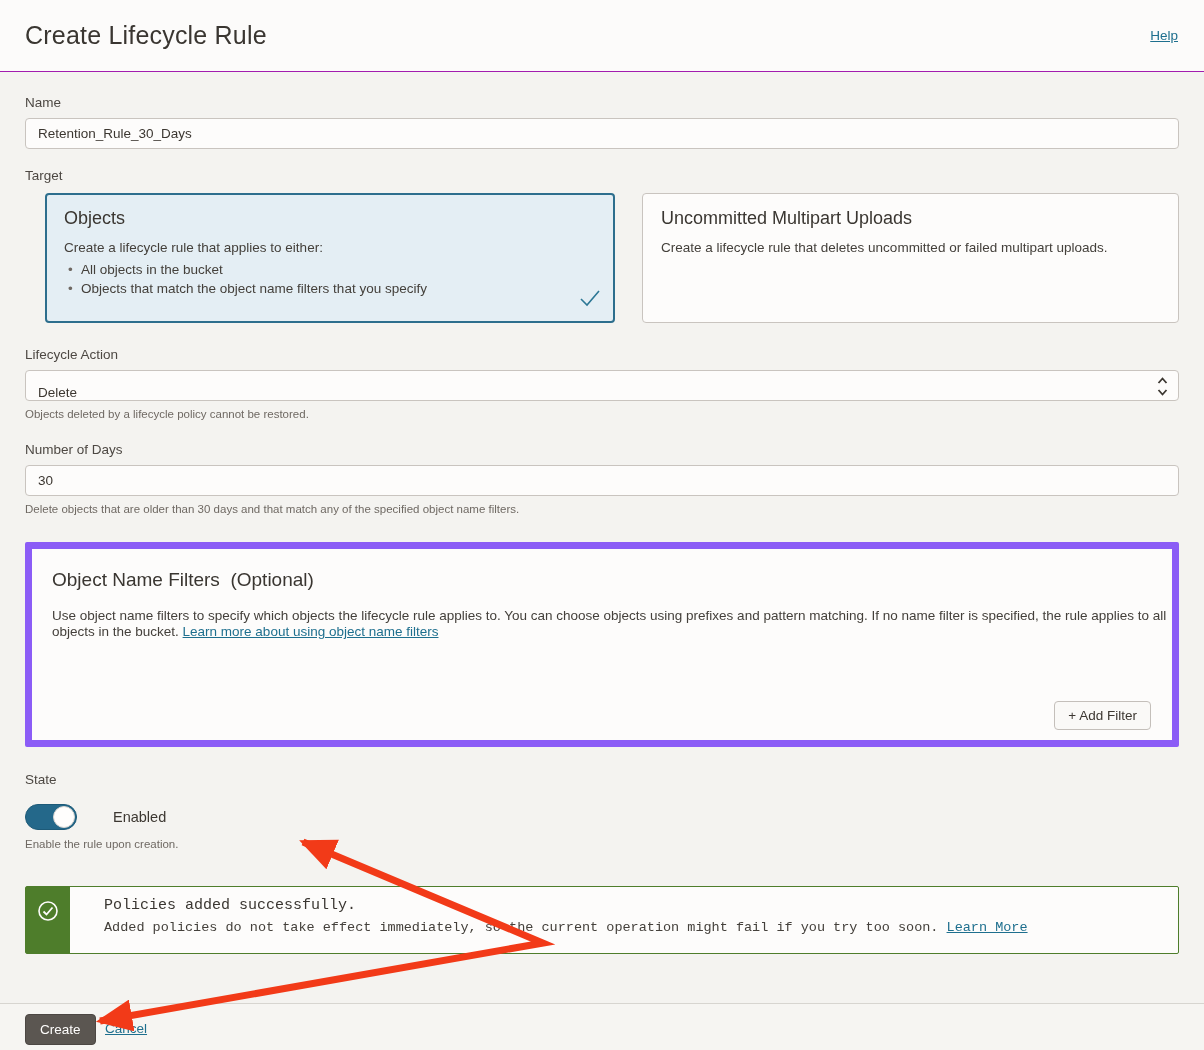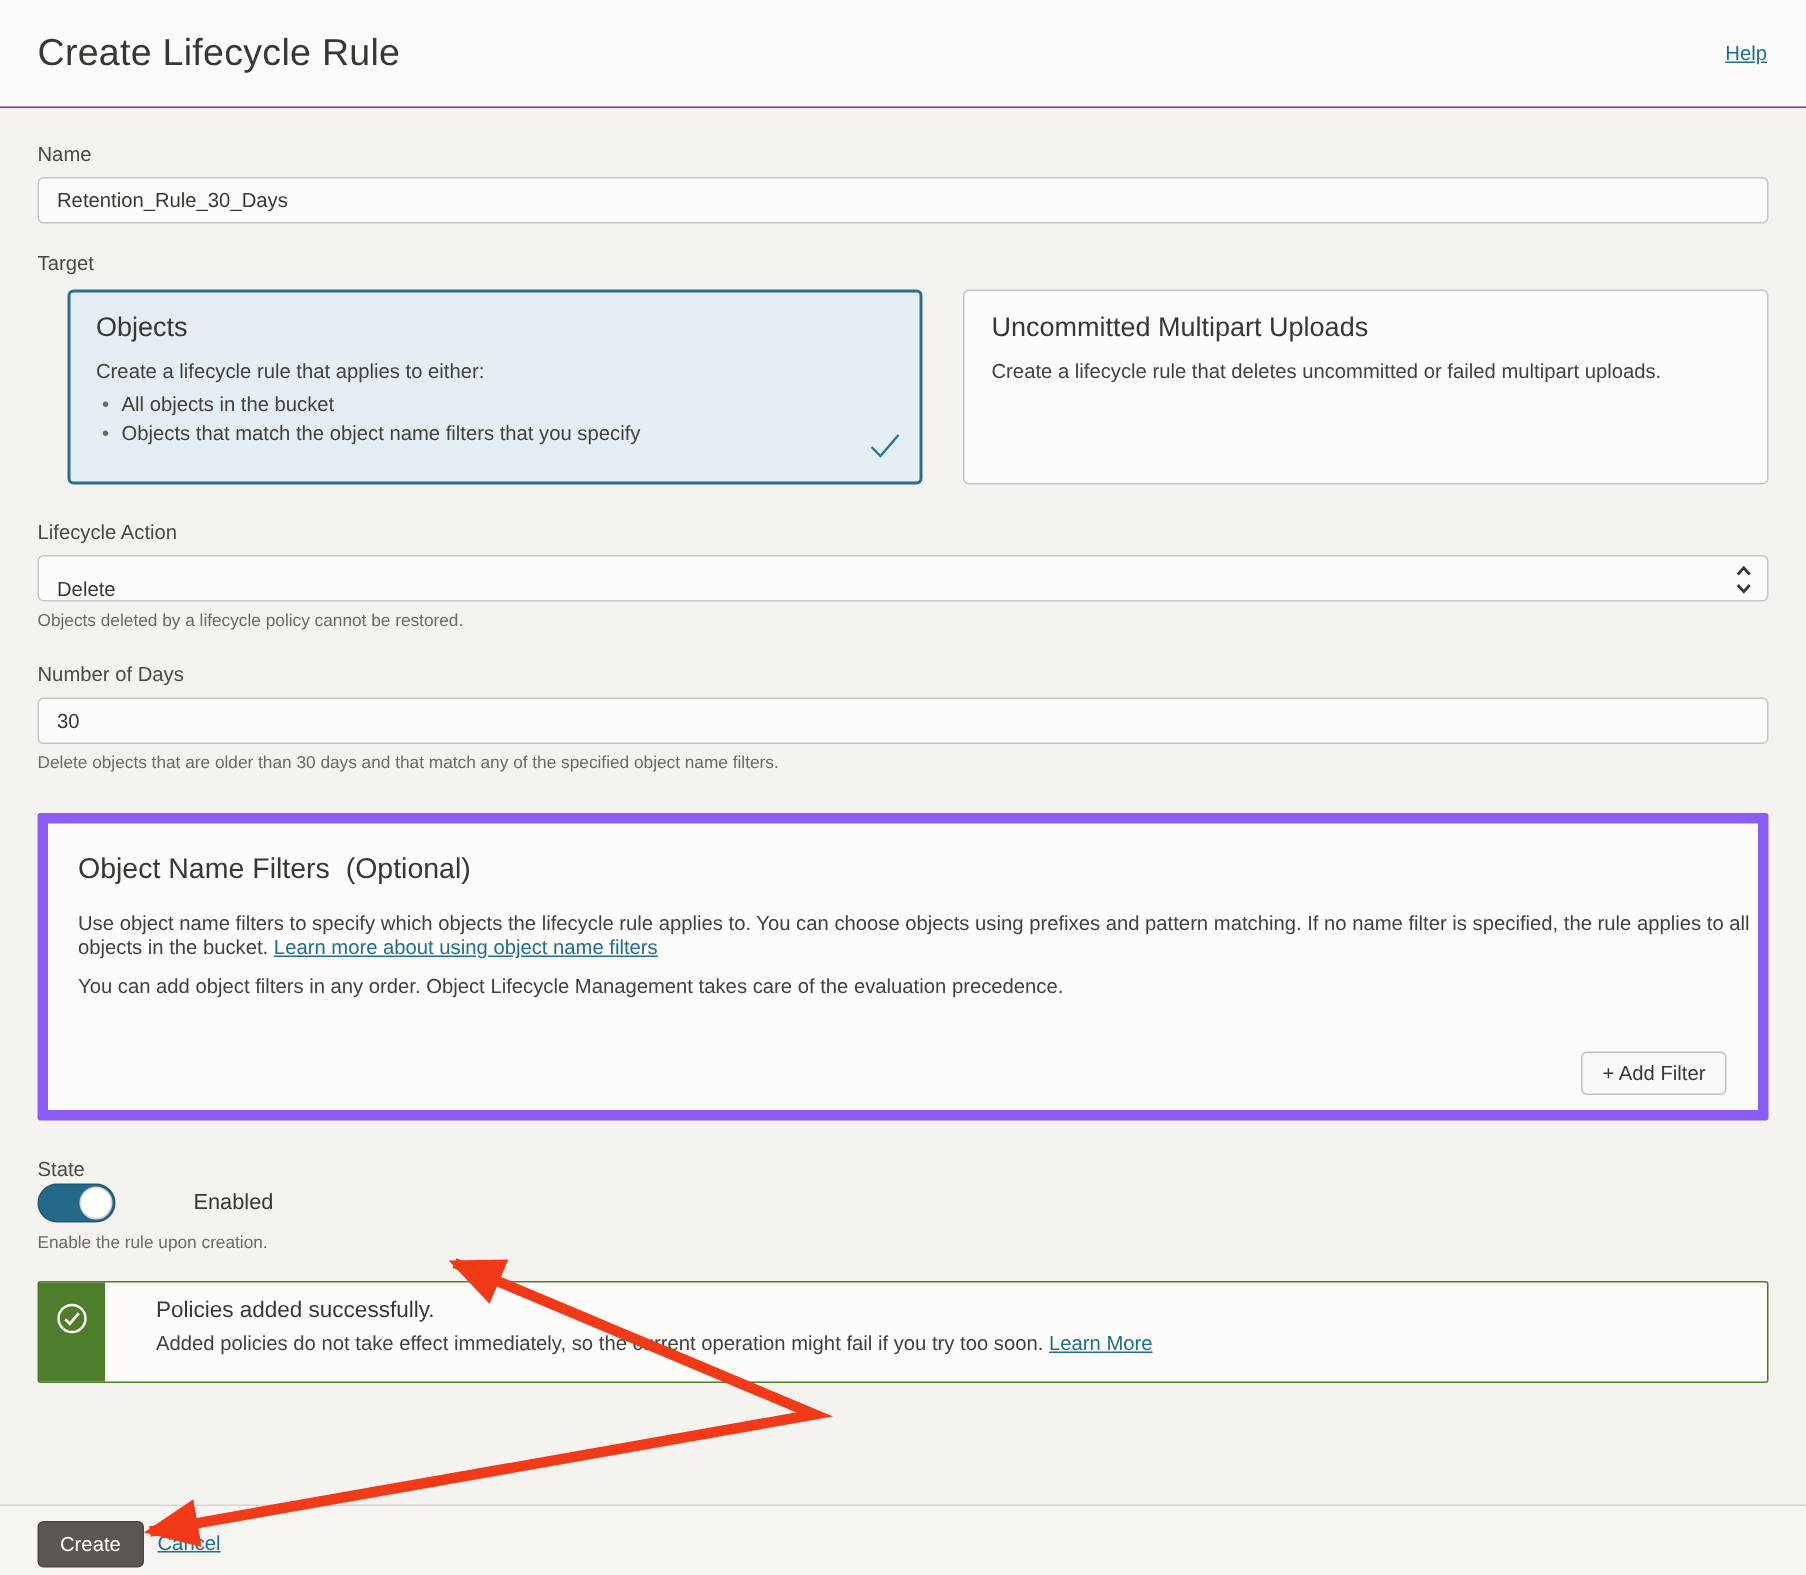--- a/index.html
+++ b/index.html
@@ -90,36 +90,36 @@
   a.inline-link { color:#1e6f8e; text-decoration:underline; cursor:pointer; }
   .add-filter-btn {
     position:absolute; right:21px; top:152px;
     background:#faf9f7; border:1px solid #c4bfba; border-radius:4px;
     font-size:13.5px; color:#3c3731; padding:6px 13px; cursor:pointer;
     font-family:"Liberation Sans", sans-serif;
   }
 
   
   .lbl-state { margin-top:25px; }
-  .state-row { margin-top:2px; display:flex; align-items:center; height:26px;gap:16px; }
+  .state-row { margin-top:17px; display:flex; align-items:center; height:26px; }
   .toggle {
     width:52px; height:26px; border-radius:13px; background:#24688a;
     position:relative; cursor:pointer; border:1px solid #1d5a78;
   }
   .toggle-knob {
     position:absolute; right:1px; top:1px; width:22px; height:22px;
     border-radius:50%; background:#fffefd; border:1px solid #d8d5d1;
   }
   .state-text { margin-left:36px; font-size:14.5px; color:#3c3731; }
   .helper-state { margin-top:8px; }
 
   
   .alert {
-    margin-top:19px; height:68px; display:flex;
-    border:1px solid #4e7d2b; border-radius:2px; background:#fdfcfb;
+    margin-top:36px; height:68px; display:flex;
+    border:1px solid #4e7d2b; border-radius:2px; background:#fdfcfb;font-family:Liberation Mono, monospace;
   }
   .alert-strip {
     width:44px; background:#4e7d2b; flex:none;
     display:flex; justify-content:center; padding-top:13px;
   }
   .alert-body { padding:10px 14px 0 34px; }
   .alert-title { font-size:15px; color:#3a3631; }
   .alert-msg { margin-top:6px; font-size:13.5px; color:#44403b; }
 
   
@@ -199,21 +199,20 @@
 
     
     <div class="panel">
       <div class="panel-title">
         <span>Object Name Filters</span>&nbsp;
         <span>(Optional)</span>
       </div>
       <div class="panel-desc">
         <span>Use object name filters to specify which objects the lifecycle rule applies to. You can choose objects using prefixes and pattern matching. If no name filter is specified, the rule applies to all objects in the bucket. </span><a class="inline-link">Learn more about using object name filters</a>
       </div>
-      <div class="panel-note">You can add object filters in any order. Object Lifecycle Management takes care of the evaluation precedence.</div>
       <button class="add-filter-btn">+ Add Filter</button>
     </div>
 
     
     <div class="field-label lbl-state">State</div>
     <div class="state-row">
       <div class="toggle">
         <div class="toggle-knob"></div>
       </div>
       <div class="state-text">Enabled</div>

